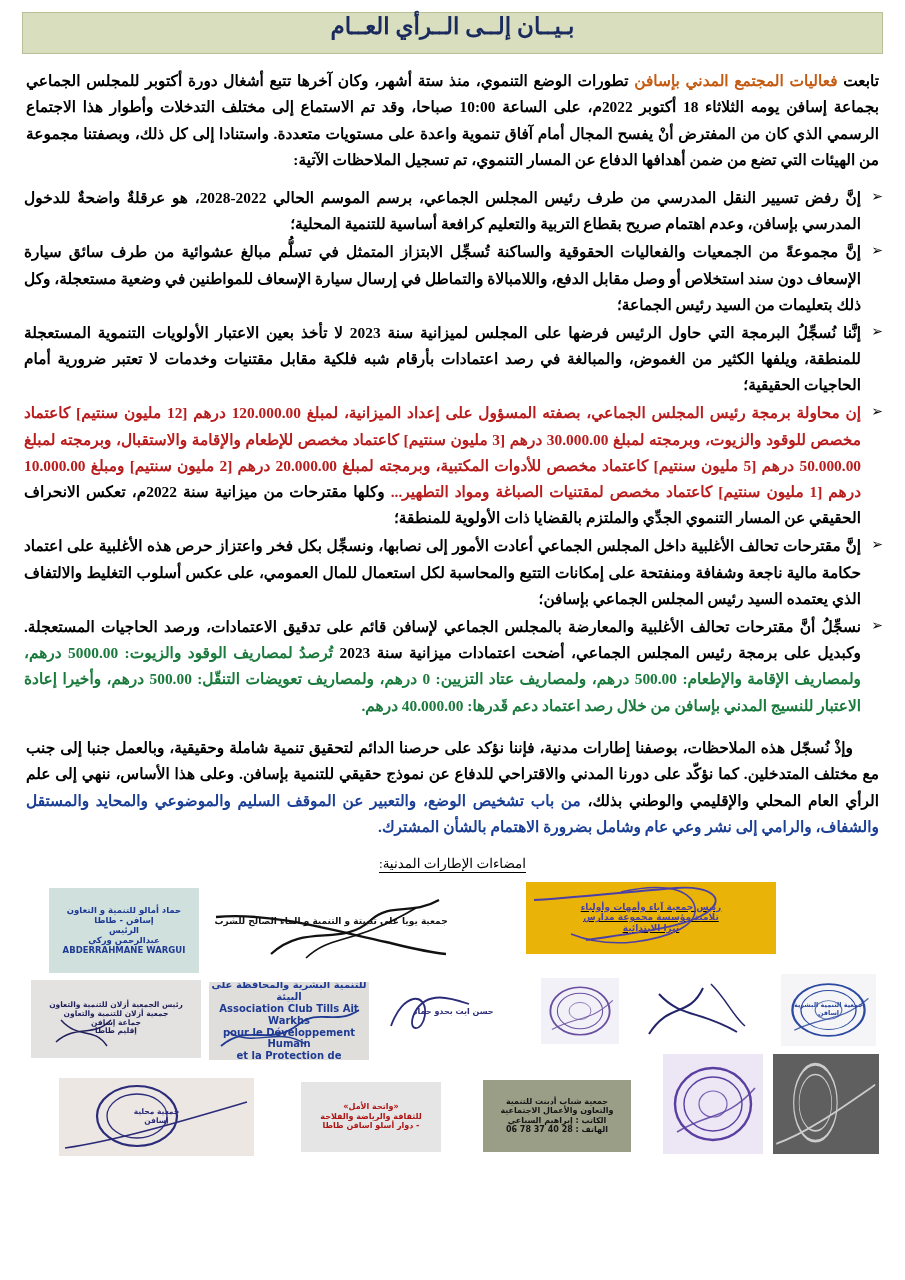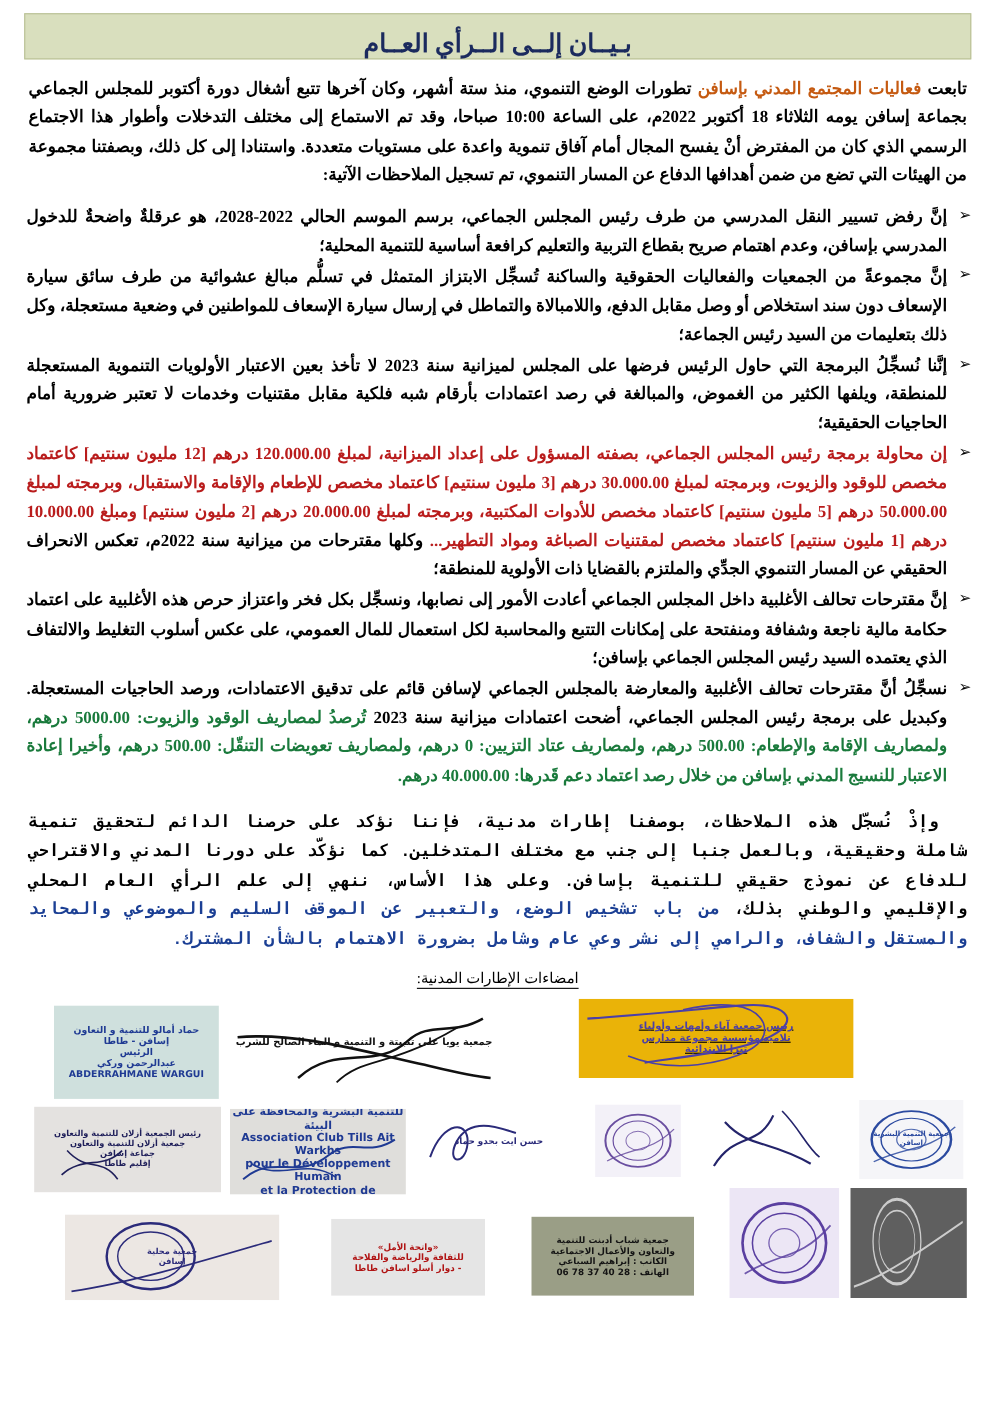--- a/index.html
+++ b/index.html
@@ -39,21 +39,21 @@
     padding-bottom: 1px;
     white-space: nowrap;
   }
 
   
   .title-banner {
     background: #d9dfbe;
     border: 1px solid #b9c095;
     height: 40px;
     display: flex;
-    align-items: flex-end;
+    align-items: flex-start;
     justify-content: center;
     margin-bottom: 14px;
   }
   .title-banner h1 {
     margin: 0;
     font-size: 23px;
     font-weight: bold;
     color: #1b2a5e;
     letter-spacing: 0.5px;
     direction: rtl;
@@ -64,21 +64,21 @@
     direction: rtl;
     text-align: justify;
     text-align-last: right;
     font-size: 15.4px;
     font-weight: bold;
     line-height: 1.72;
     margin: 0 0 11px 0;
     padding: 0 4px;
   }
   .intro { text-indent: 0; font-family: Liberation Serif, serif; }
-  .closing { text-indent: 26px; margin-top: 16px; font-family: Liberation Mono, monospace; }
+  .closing { text-indent: 26px; margin-top: 16px; }
 
   .hl-orange { color: #c55a11; }
   .hl-red    { color: #b91c1c; }
   .hl-green  { color: #1a7a3c; }
   .hl-blue   { color: #1b3f94; }
 
   
   ul.notes {
     list-style: none;
     margin: 0;

